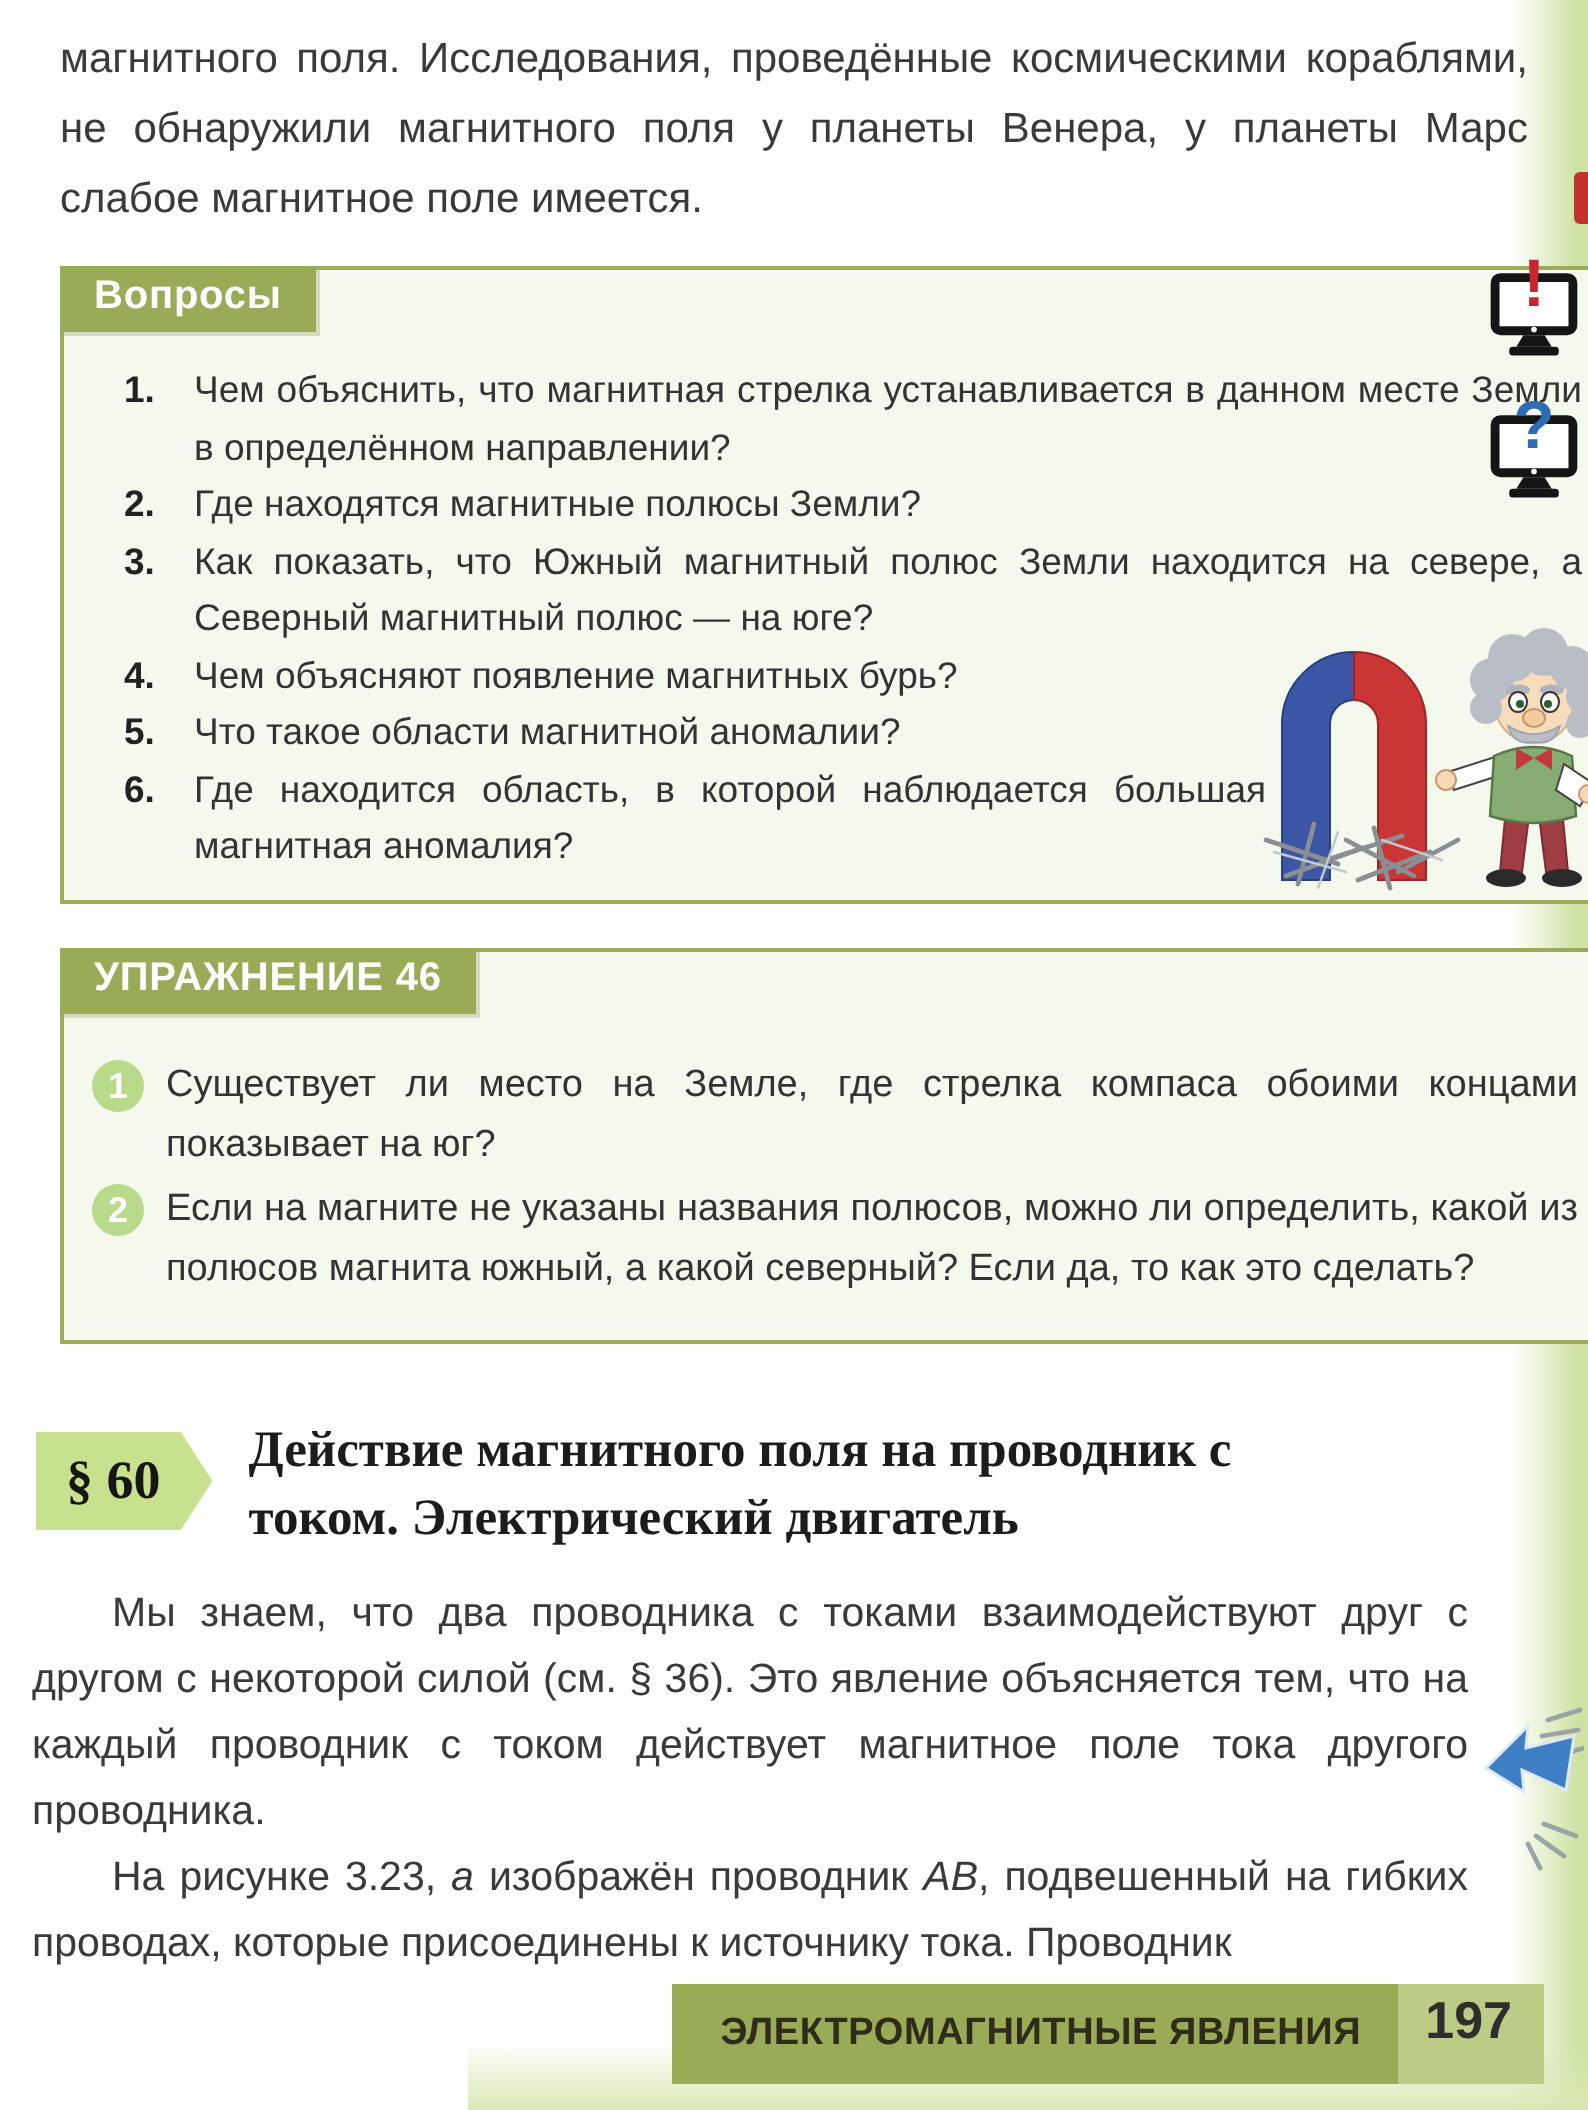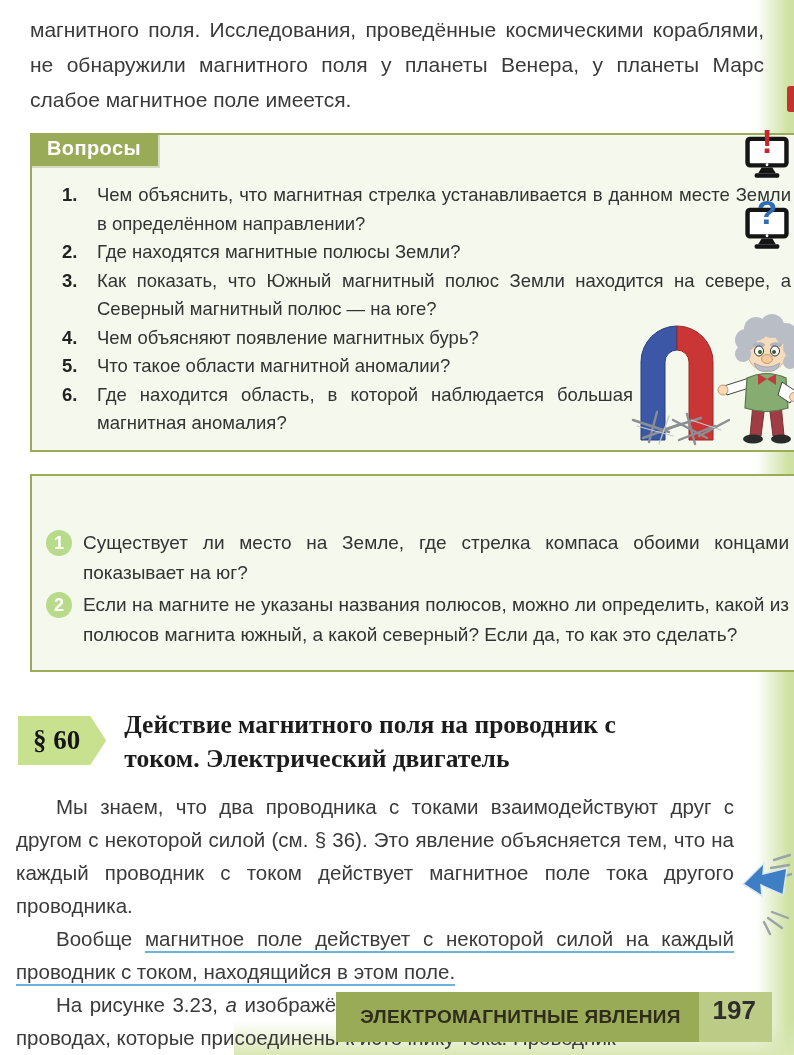--- a/index.html
+++ b/index.html
@@ -187,40 +187,40 @@
         <ellipse cx="146" cy="51" rx="4.5" ry="5" fill="#ffffff" stroke="#333" stroke-width="1"></ellipse>
         <circle cx="131" cy="52" r="2" fill="#2e5e2e"></circle>
         <circle cx="145" cy="52" r="2" fill="#2e5e2e"></circle>
         <ellipse cx="138" cy="59" rx="5.5" ry="4.5" fill="#f3c9a0" stroke="#c89868" stroke-width="1"></ellipse>
         <path d="M125 63 Q138 71 151 63 Q148 73 138 71 Q128 73 125 63 Z" fill="#b9bdc6" stroke="#9aa0ab" stroke-width="0.8"></path>
       </svg>
     </div>
   </div>
 
   <div class="green-box exercise-box">
+    <div class="box-tab">УПРАЖНЕНИЕ 46</div>
     <div class="ex-list">
       <div class="ex-item">
         <span class="ex-num">1</span>
         <span class="ex-text">Существует ли место на Земле, где стрелка компаса обоими концами показывает на юг?</span>
       </div>
       <div class="ex-item">
         <span class="ex-num">2</span>
         <span class="ex-text">Если на магните не указаны названия полюсов, можно ли определить, какой из полюсов магнита южный, а какой северный? Если да, то как это сделать?</span>
       </div>
     </div>
   </div>
 
   <div class="section-heading">
     <div class="section-badge">§ 60</div>
     <div class="section-title">Действие магнитного поля на проводник с  током. Электрический двигатель</div>
   </div>
 
   <div class="body-text">
     <p><span>Мы знаем, что два проводника с токами взаимодействуют друг с другом с некоторой силой (см. § 36). Это явление объясняется тем, что на каждый проводник с током действует магнитное поле тока другого проводника.</span></p>
-    <p><span>Вообще </span><span class="underlined">магнитное поле действует с некоторой силой на каждый проводник с током, находящийся в этом поле.</span></p>
     <p><span>На рисунке 3.23, </span><span class="it">а</span><span> изображён проводник </span><span class="it">АВ</span><span>, подвешенный на гибких проводах, которые присоединены к источнику тока. Проводник</span></p>
   </div>
 
 </div>
 
 <div class="margin-icons">
   <div>
     <svg width="46" height="58" viewBox="0 0 52 62">
       <rect x="4" y="15" width="44" height="30" rx="3" fill="#ffffff" stroke="#151515" stroke-width="5"></rect>
       <text x="26" y="31" text-anchor="middle" font-family="Liberation Sans, sans-serif" font-size="38" font-weight="bold" fill="#c9252c">!</text>

